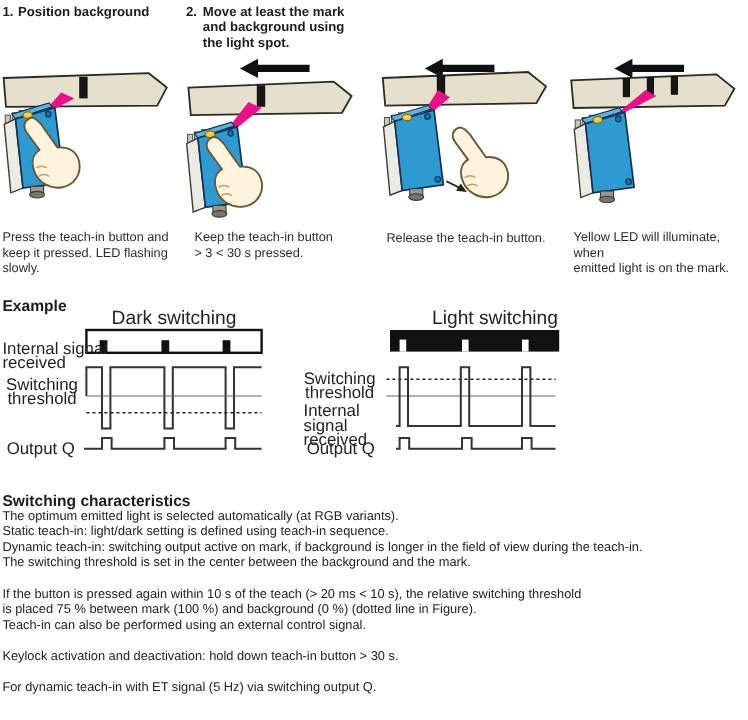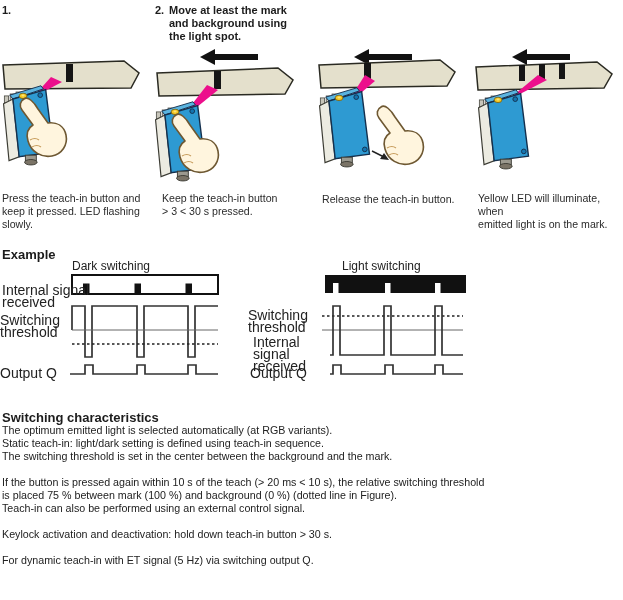--- a/index.html
+++ b/index.html
@@ -4,23 +4,23 @@
 <style>
   *{margin:0;padding:0;box-sizing:border-box}
   body{background:#fff}
   .page{position:relative;width:623px;height:600px;background:#fff;overflow:hidden;
         font-family:"Liberation Sans",sans-serif;color:#1c1c1c}
   .abs{position:absolute}
   .pre{white-space:pre-line}
   .step-num,.step-title{font-weight:bold;font-size:11px;line-height:13px}
   .caption{font-size:10.6px;line-height:13px;color:#2b2b2b}
   .h-bold{font-weight:bold;font-size:13px;line-height:13px}
-  .diag-title{font-size:12px;line-height:12px;color:#222}
+  .diag-title{font-size:16px;line-height:12px;text-align:center;color:#222}
   .diag-label{font-size:14px;line-height:12px;color:#222}
-  .right{text-align:left}
+  .right{text-align:center}
   .tline{font-size:10.7px;line-height:13px;height:13px;white-space:pre;color:#222}
   svg{display:block}
 </style>
 </head>
 <body>
 
 <div class="page">
 
   <svg width="0" height="0" class="abs" aria-hidden="true">
     <defs>
@@ -42,20 +42,21 @@
         <path d="M5,0 C1,2 0,7 3,11 L14,26 C9,29 7,35 9,42 C12,53 23,59 33,57 C43,55 49,46 47,36 C45,27 38,23 29,24 L19,10 C15,3 9,-3 5,0 Z" fill="var(--hand_cream)" stroke="#6e5832" stroke-width="1.6" stroke-linejoin="round"></path>
         <path d="M11,41 q5,-3 9,0 M13,48 q5,-3 9,0" stroke="#c79d5e" stroke-width="1.2" fill="none"></path>
       </g>
       <g id="sym-arrow">
         <polygon points="0,8 15,0 15,5 58,5 58,11 15,11 15,16" fill="#111"></polygon>
       </g>
     </defs>
   </svg>
 
   <div class="abs step-num" style="left:2px;top:4px">1.</div>
+  <div class="abs step-title pre" style="left:15px;top:4px;width:140px">Position background</div>
   <div class="abs step-num" style="left:155px;top:4px">2.</div>
   <div class="abs step-title pre" style="left:169px;top:4px;width:150px">Move at least the mark
 and background using
 the light spot.</div>
 
   <svg class="abs" style="left:0;top:55px" width="150" height="133" viewBox="0 0 150 133">
     <polygon points="3,10 124,6 139,18 131,33 5,34" fill="var(--board_beige)" stroke="#2a2a22" stroke-width="1.5"></polygon>
     <rect x="66" y="9" width="7" height="18" fill="var(--mark_black)"></rect>
     <polygon points="34,41 51,22 62,27 45,36" fill="var(--beam_magenta)"></polygon>
     <use href="#sym-sensor" transform="translate(2,30) scale(0.78)"></use>
@@ -141,20 +142,21 @@
   <div class="abs diag-label pre right" style="left:248px;top:309px;width:70px">Switching
 threshold</div>
   <div class="abs diag-label pre" style="left:253px;top:336px;width:85px">Internal signal
 received</div>
   <div class="abs diag-label right" style="left:250px;top:367px;width:68px">Output Q</div>
 
   <div class="abs h-bold" style="left:2px;top:411px">Switching characteristics</div>
   <div class="abs" style="left:2px;top:424px;width:620px">
     <div class="tline">The optimum emitted light is selected automatically (at RGB variants).</div>
     <div class="tline">Static teach-in: light/dark setting is defined using teach-in sequence.</div>
+    <div class="tline">Dynamic teach-in: switching output active on mark, if background is longer in the field of view during the teach-in.</div>
     <div class="tline">The switching threshold is set in the center between the background and the mark.</div>
     <div class="tline"></div>
     <div class="tline">If the button is pressed again within 10 s of the teach (&gt; 20 ms &lt; 10 s), the relative switching threshold</div>
     <div class="tline">is placed 75 % between mark (100 %) and background (0 %) (dotted line in Figure).</div>
     <div class="tline">Teach-in can also be performed using an external control signal.</div>
     <div class="tline"></div>
     <div class="tline">Keylock activation and deactivation: hold down teach-in button &gt; 30 s.</div>
     <div class="tline"></div>
     <div class="tline">For dynamic teach-in with ET signal (5 Hz) via switching output Q.</div>
   </div>

